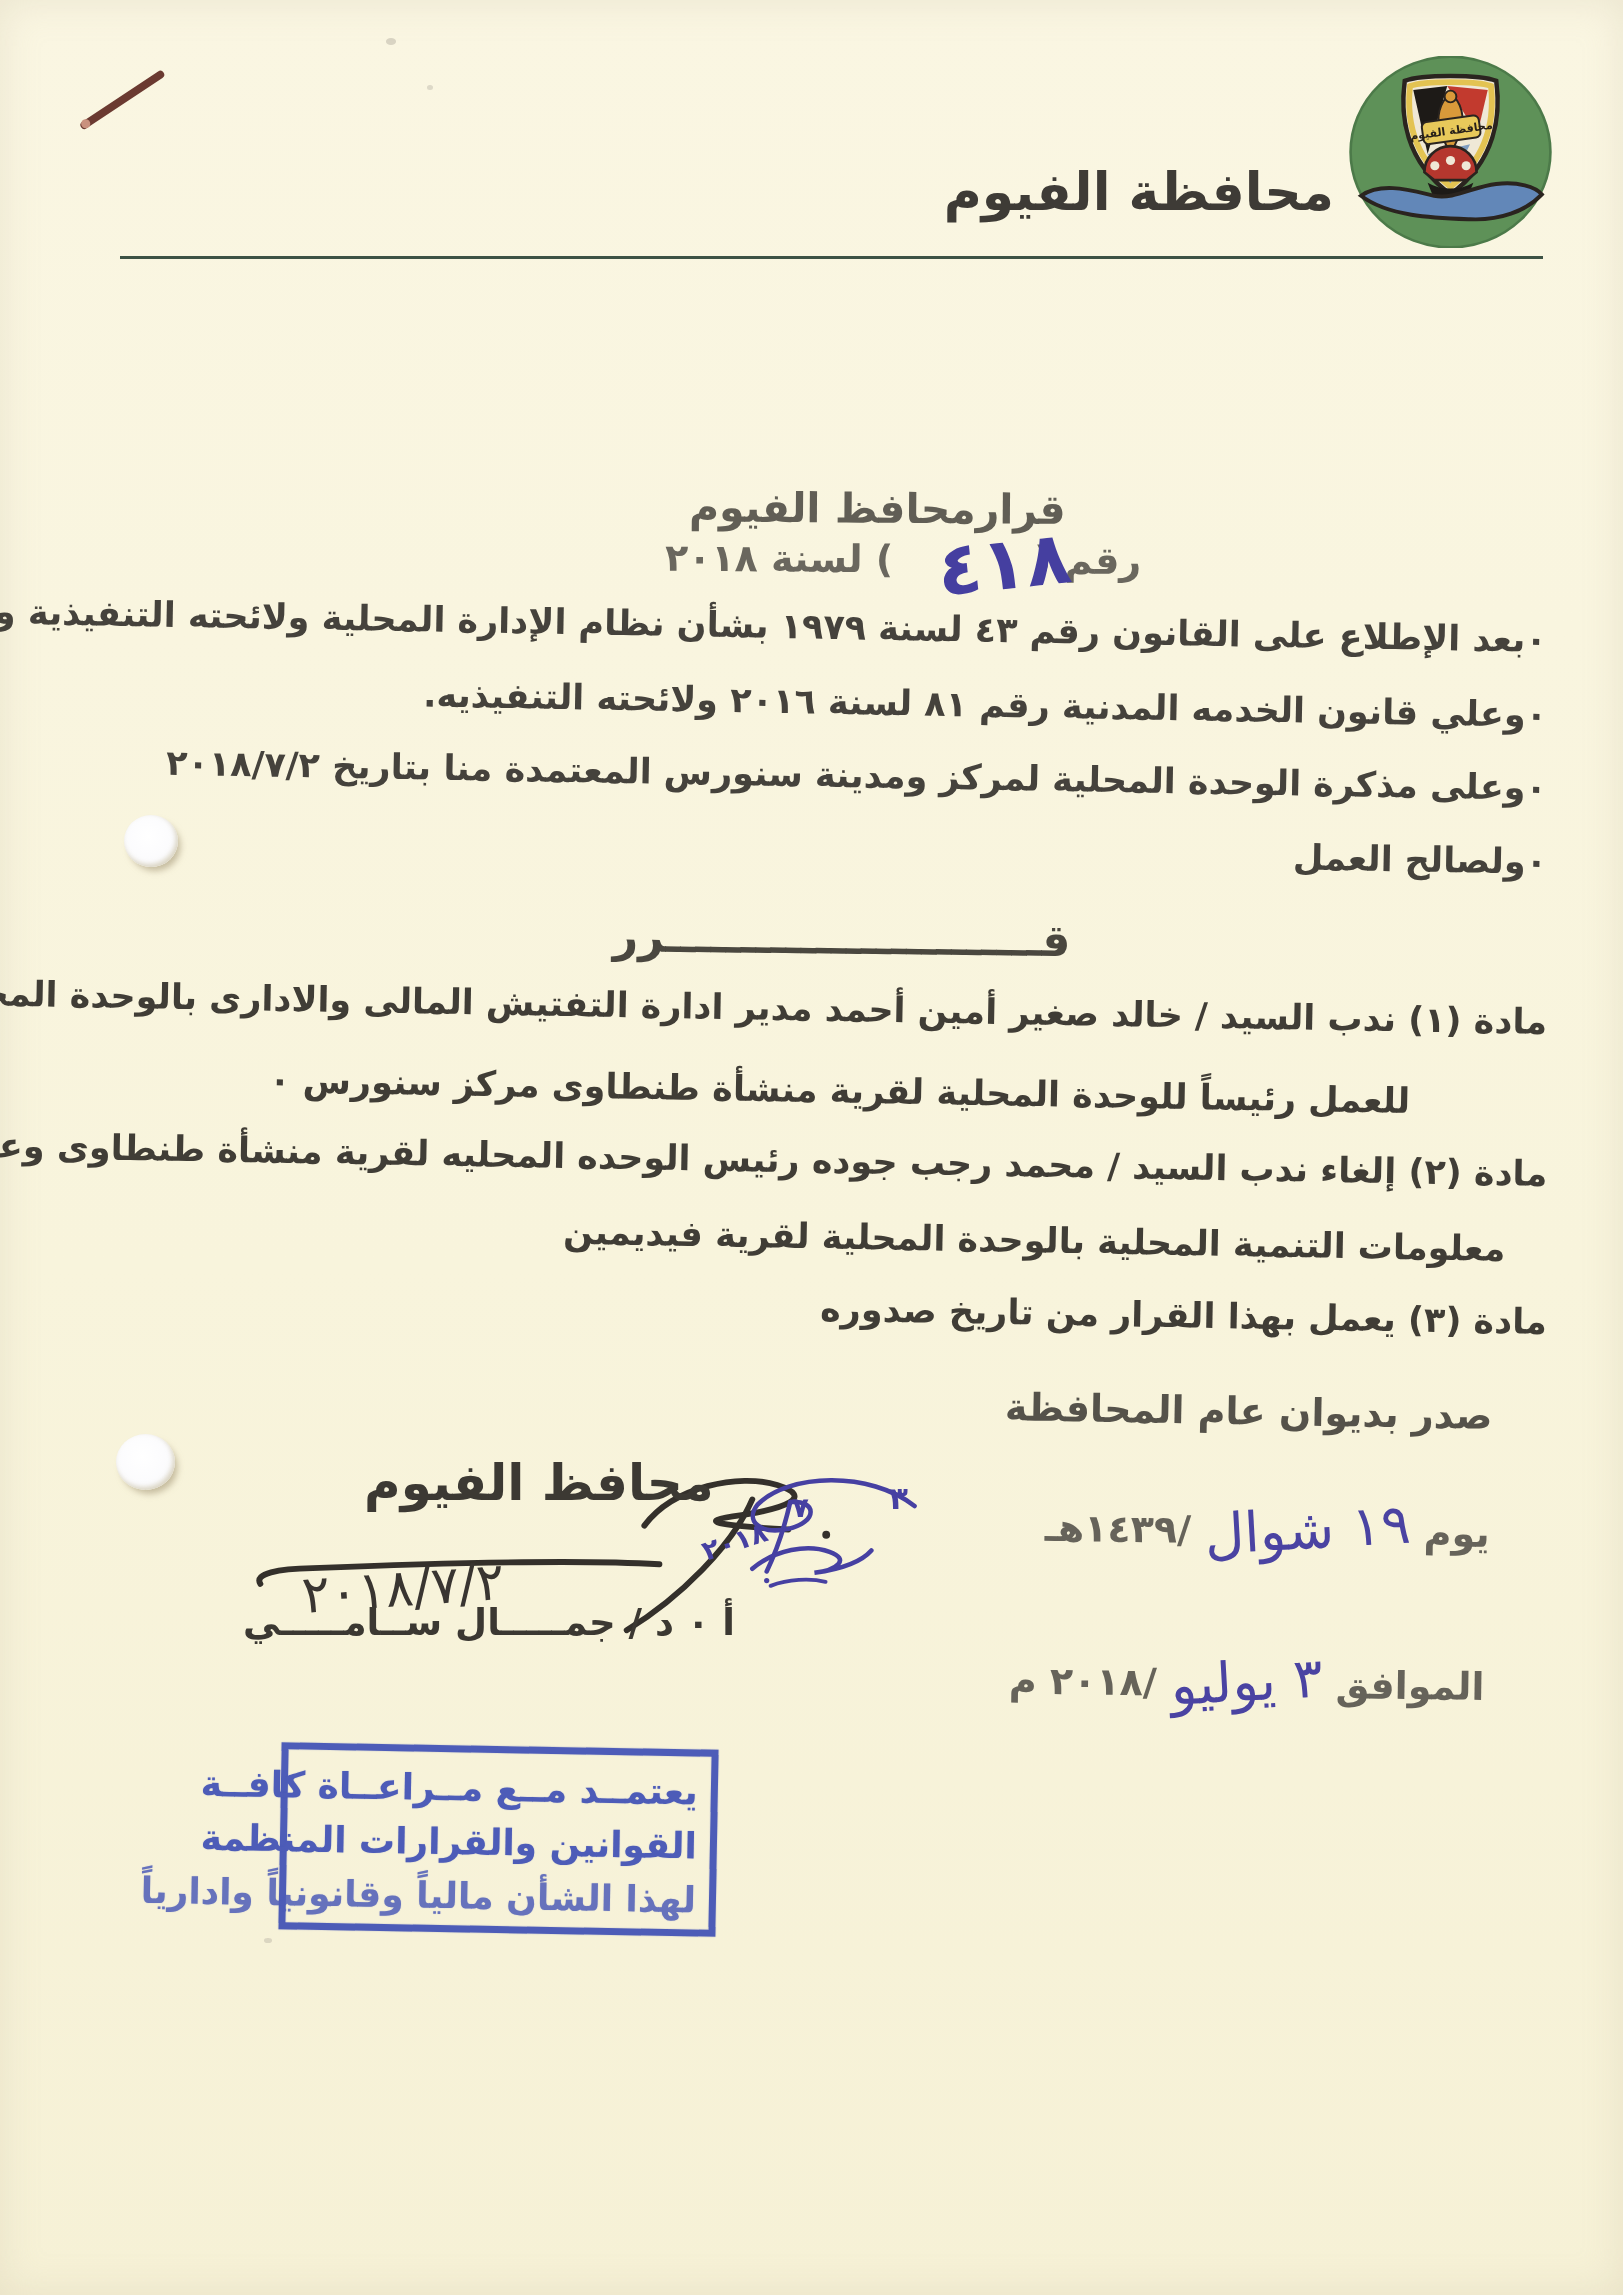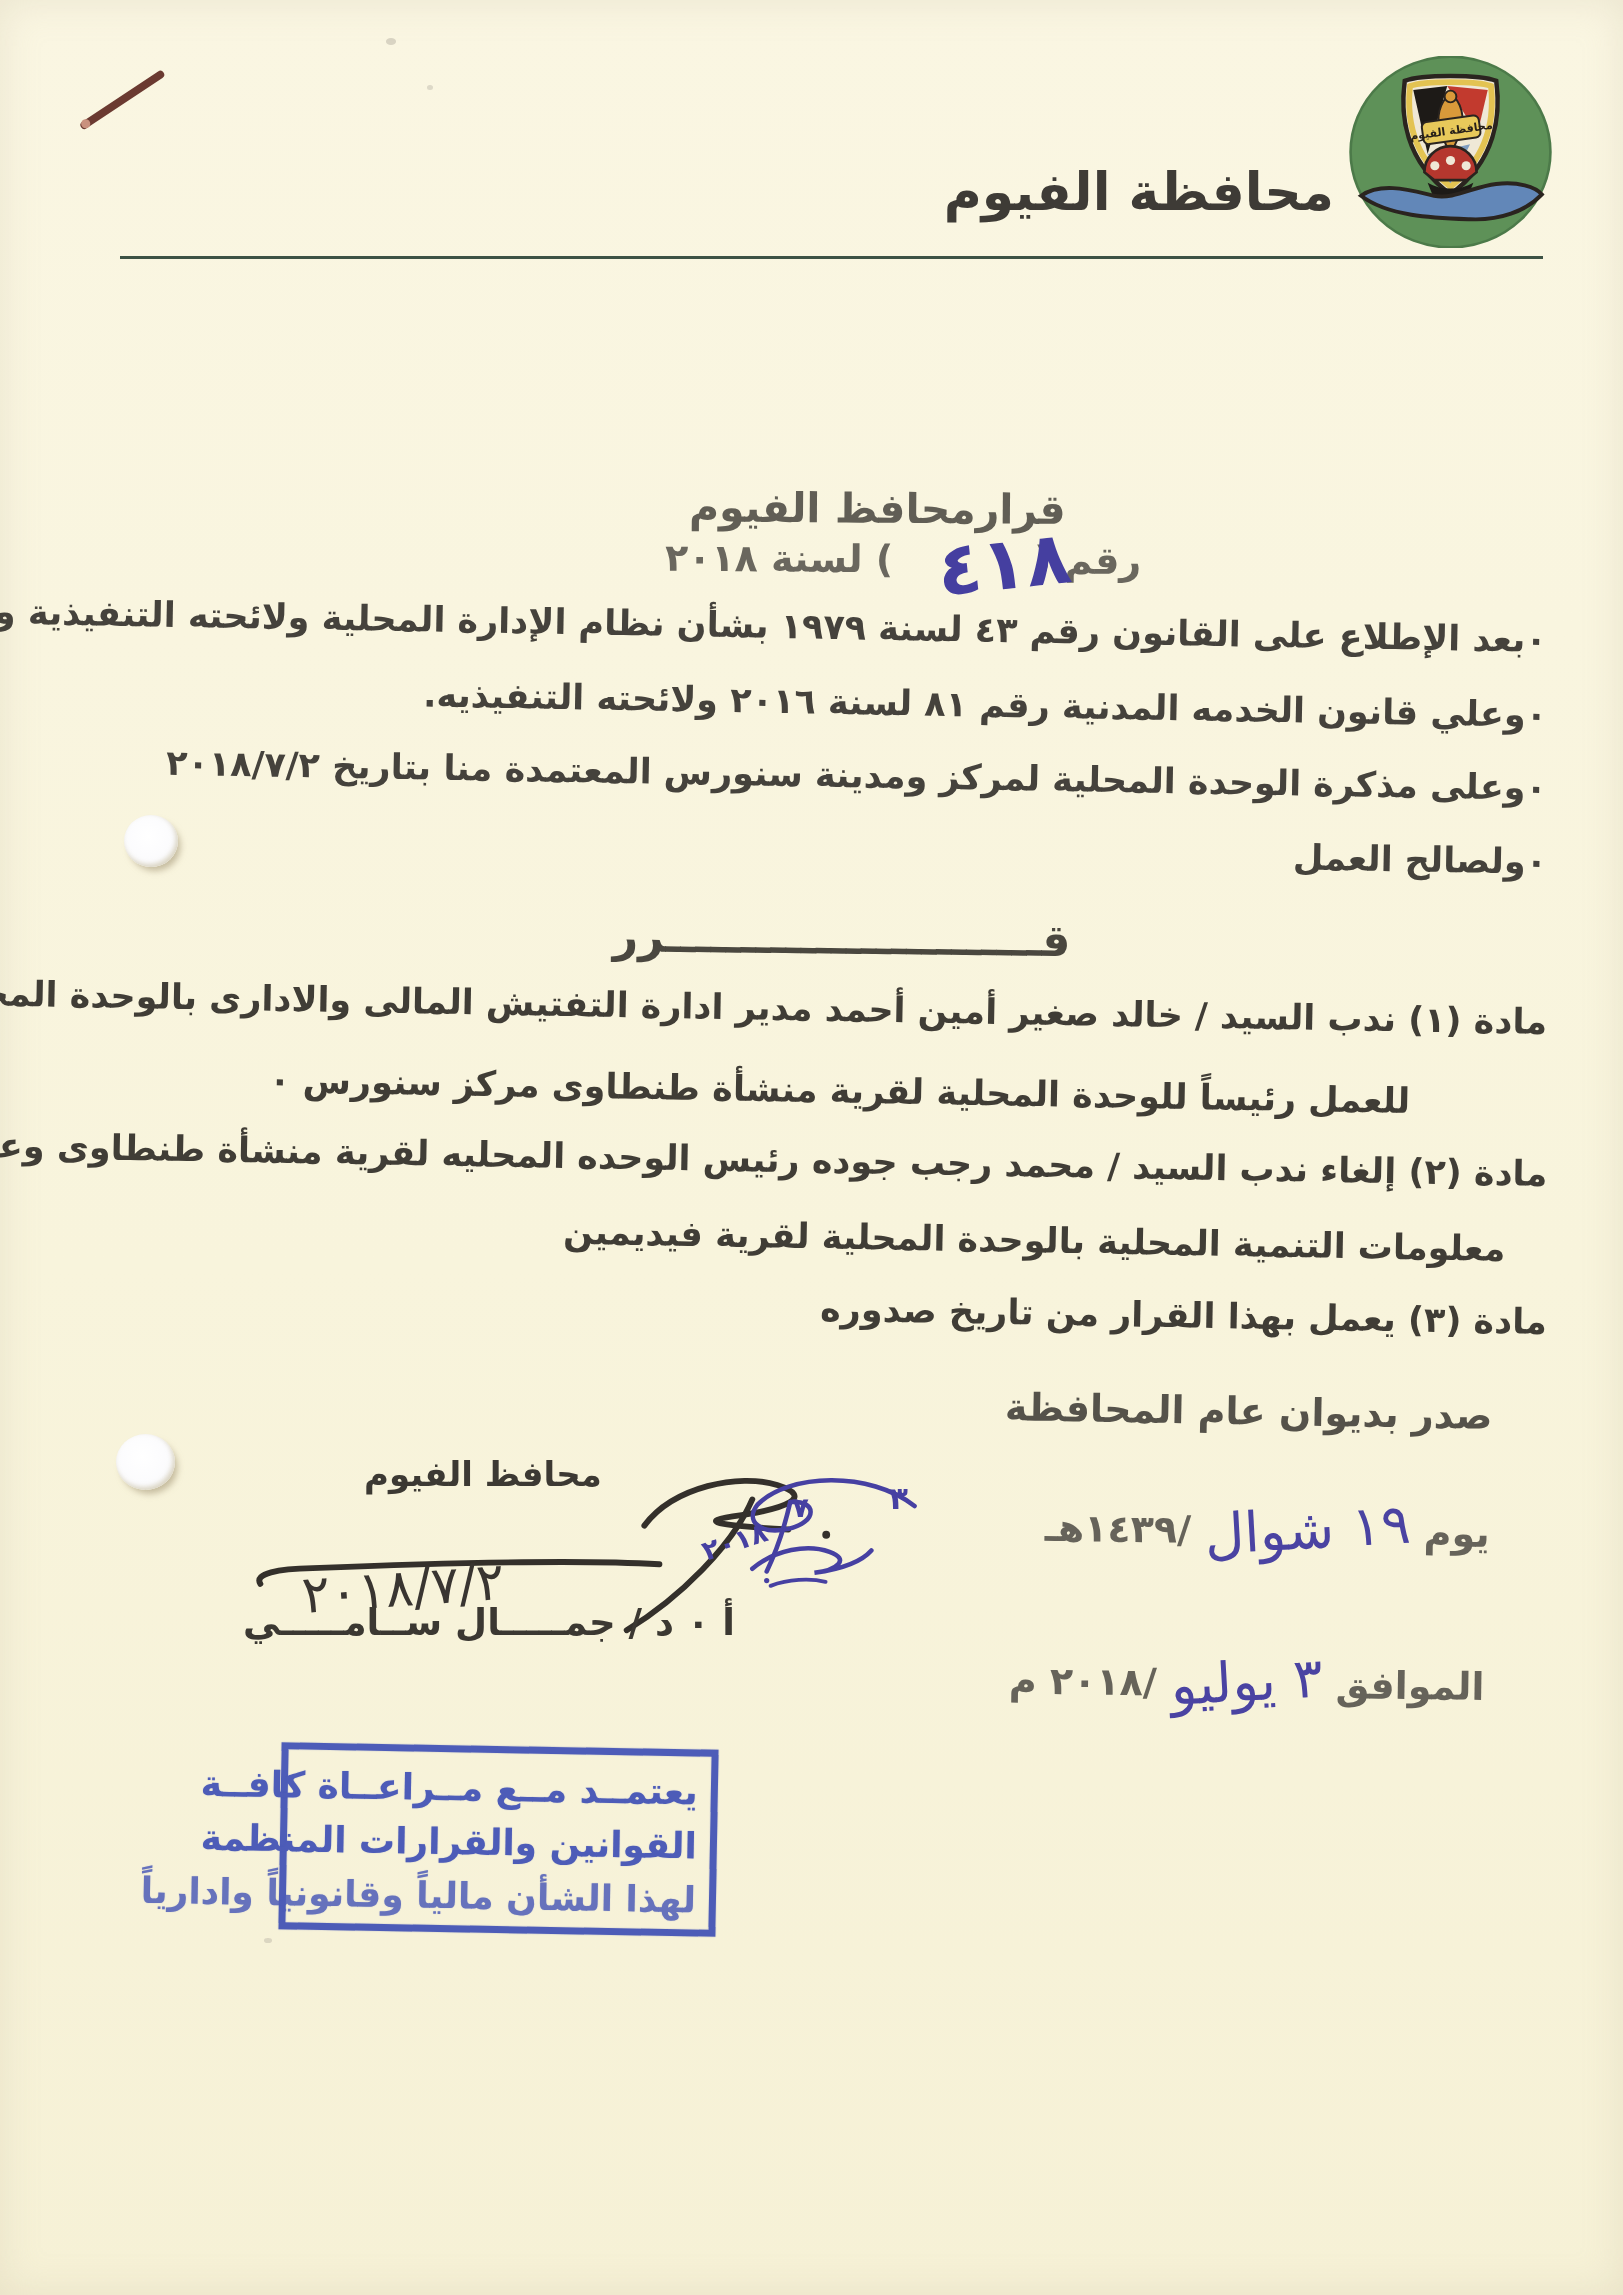--- a/index.html
+++ b/index.html
@@ -30,21 +30,21 @@
   }
   .pre { font-size:35px; font-weight:bold; }
   .decision { font-size:44px; font-weight:bold; color:#4a473f; }
   .art { font-size:35px; font-weight:bold; color:#403d36; }
   .issued { font-size:38px; font-weight:bold; color:#55524a; }
   .dateln { font-size:38px; font-weight:bold; color:#66635a; }
   .hw-inline {
     display:inline-block; font-size:55px; font-weight:normal;
     color:#4a43a2; transform:rotate(-4deg) translateY(3.9px);
   }
-  .sig-title { font-size:34px; font-weight:bold; color:#3c3933; }
+  .sig-title { font-size:50px; font-weight:bold; color:#3c3933; }
   .sig-name { font-size:37px; font-weight:bold; color:#3b3832; letter-spacing:1.3px; }
   .sig-date {
     font-size:52px; color:#393531; letter-spacing:5.2px;
     transform:rotate(-4deg); transform-origin:left center; font-weight:normal;
   }
   .stamp {
     position:absolute; left:280px; top:1746px; width:437px; height:187px;
     border:7.2px solid #4353b6; transform:rotate(1deg);
     padding:9.2px 13px; text-align:center;
     box-shadow:0 0 1.3px rgba(67,83,182,.55), inset 0 0 1.3px rgba(67,83,182,.55);

